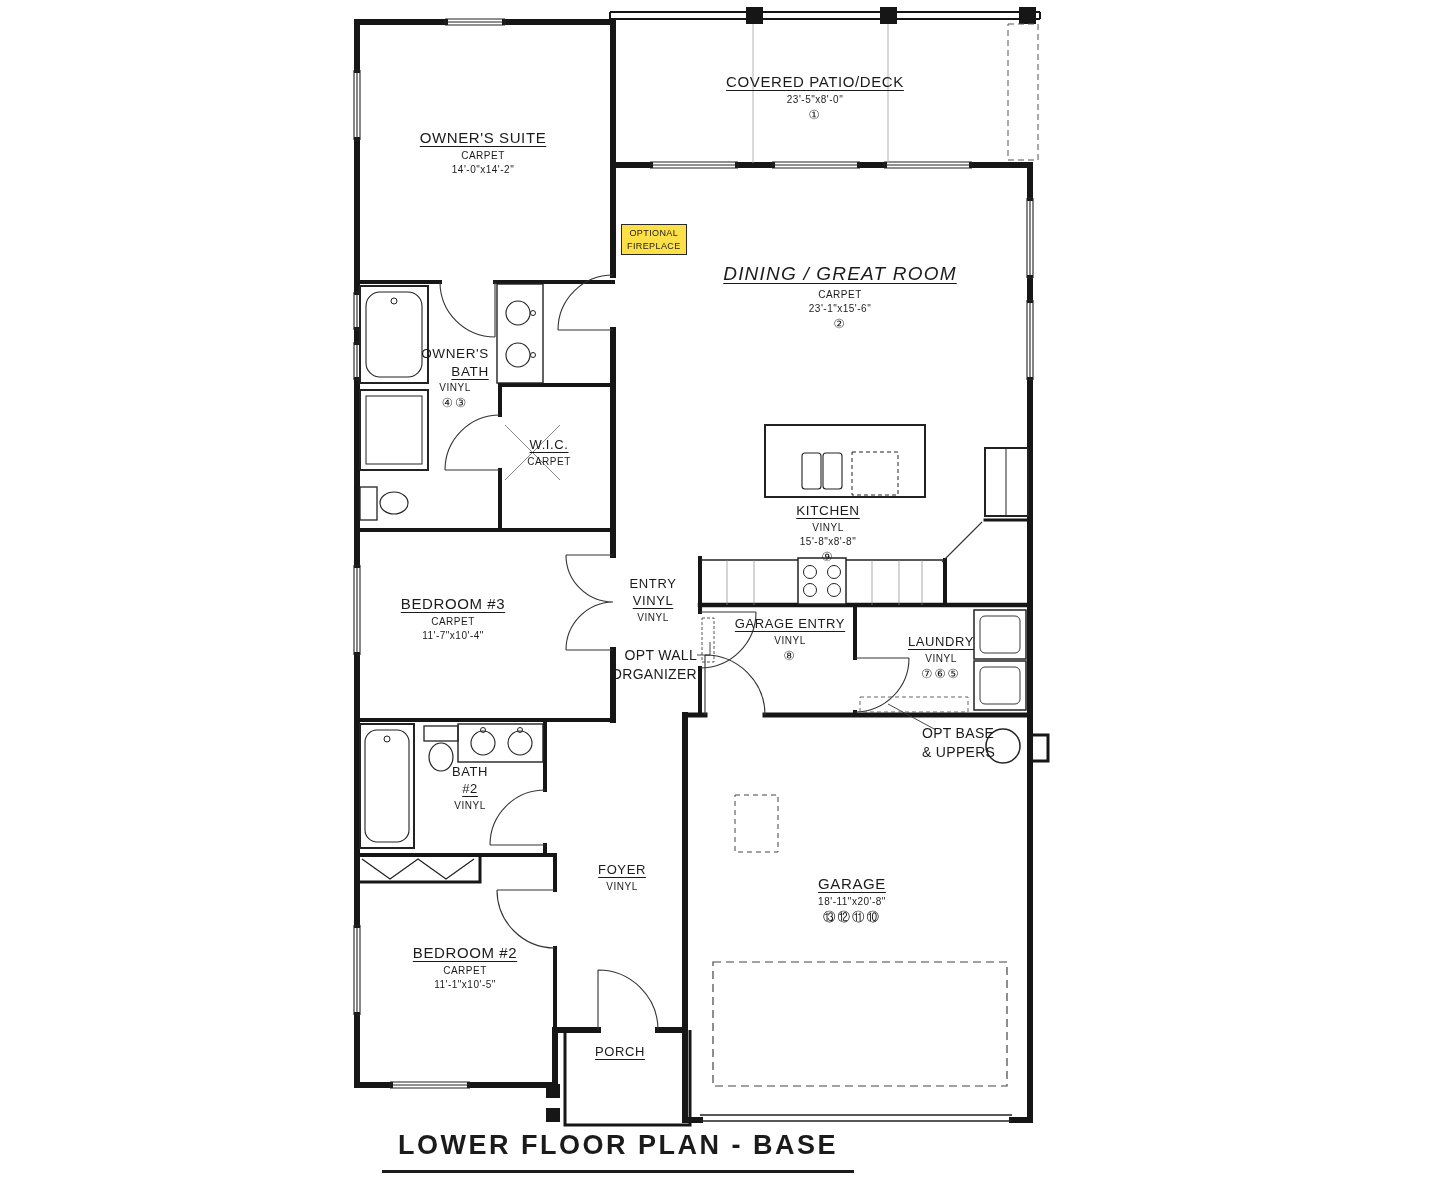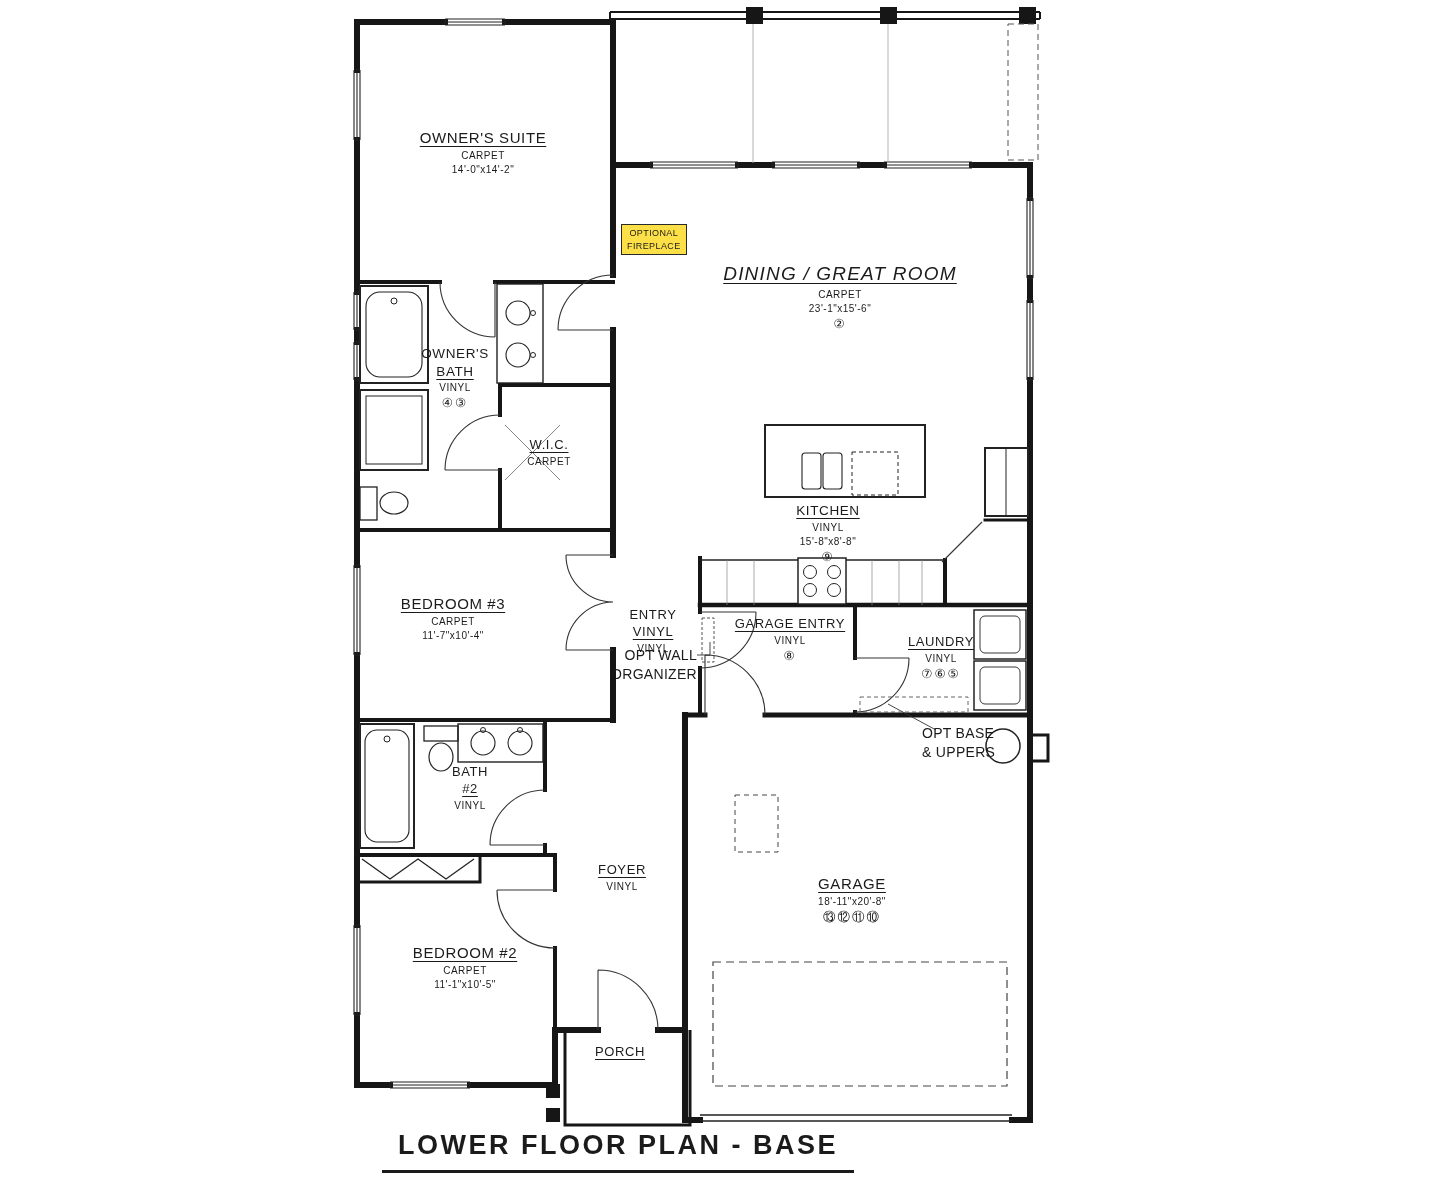--- a/index.html
+++ b/index.html
@@ -3,21 +3,21 @@
 <meta charset="utf-8">
 <style>
   html,body{margin:0;padding:0;background:#ffffff;}
   .plan{position:relative;width:1440px;height:1178px;background:#ffffff;
         font-family:"Liberation Sans",sans-serif;color:#1b1b1b;overflow:hidden;}
   .plan-svg{position:absolute;left:0;top:0;}
   .room-label{position:absolute;transform:translateX(-50%);text-align:center;
               white-space:nowrap;line-height:1.3;}
   .room-name{font-size:15px;letter-spacing:.6px;}
   .room-name.lg{font-size:19px;letter-spacing:1.2px;font-style:italic;}
-  .room-name.md{font-size:13.5px;}
+  .room-name.md{font-size:13.5px;text-align:right;}
   .room-name.sm{font-size:13px;}
   .u{text-decoration:underline;text-underline-offset:3px;text-decoration-thickness:1px;}
   .room-sub{font-size:10px;letter-spacing:.5px;margin-top:1px;}
   .room-badge{font-size:12.5px;letter-spacing:2px;margin-top:1px;}
   .note{position:absolute;font-size:14px;letter-spacing:.3px;line-height:1.35;}
   .note.right{transform:translateX(-100%);text-align:right;}
   .fireplace-box{position:absolute;border:1.3px solid #2a2a2a;background:#fde047;
                  font-size:9px;letter-spacing:.4px;line-height:1.4;text-align:center;
                  padding:2px 5px;}
   .plan-title{position:absolute;transform:translateX(-50%);font-size:27px;font-weight:bold;
@@ -168,20 +168,25 @@
       <rect x="860" y="697" width="108" height="15" stroke-width="0.9" stroke-dasharray="4 3" stroke="#555"></rect>
       <rect x="702" y="618" width="12" height="44" stroke-width="0.9" stroke-dasharray="3 2"></rect>
     </g>
 
     <g stroke="#333" stroke-width="0.9" fill="none">
       <path d="M697,655 H710 V642"></path>
       <path d="M936,730 L888,704"></path>
     </g>
   </svg>
 
+  <div class="room-label" style="left:815px;top:72px;">
+    <div class="room-name u">COVERED PATIO/DECK</div>
+    <div class="room-sub">23'-5"x8'-0"</div>
+    <div class="room-badge">①</div>
+  </div>
 
   <div class="room-label" style="left:483px;top:128px;">
     <div class="room-name u">OWNER'S SUITE</div>
     <div class="room-sub">CARPET</div>
     <div class="room-sub">14'-0"x14'-2"</div>
   </div>
 
   <div class="room-label" style="left:840px;top:262px;">
     <div class="room-name lg u">DINING / GREAT ROOM</div>
     <div class="room-sub">CARPET</div>
@@ -212,21 +217,21 @@
     <div class="room-sub">15'-8"x8'-8"</div>
     <div class="room-badge">⑨</div>
   </div>
 
   <div class="room-label" style="left:453px;top:594px;">
     <div class="room-name u">BEDROOM #3</div>
     <div class="room-sub">CARPET</div>
     <div class="room-sub">11'-7"x10'-4"</div>
   </div>
 
-  <div class="room-label" style="left:653px;top:576px;margin-top:31px;">
+  <div class="room-label" style="left:653px;top:576px;">
     <div class="room-name sm">ENTRY</div>
     <div class="room-name sm u">VINYL</div>
     <div class="room-sub">VINYL</div>
   </div>
 
   <div class="room-label" style="left:790px;top:616px;">
     <div class="room-name sm u">GARAGE ENTRY</div>
     <div class="room-sub">VINYL</div>
     <div class="room-badge">⑧</div>
   </div>

